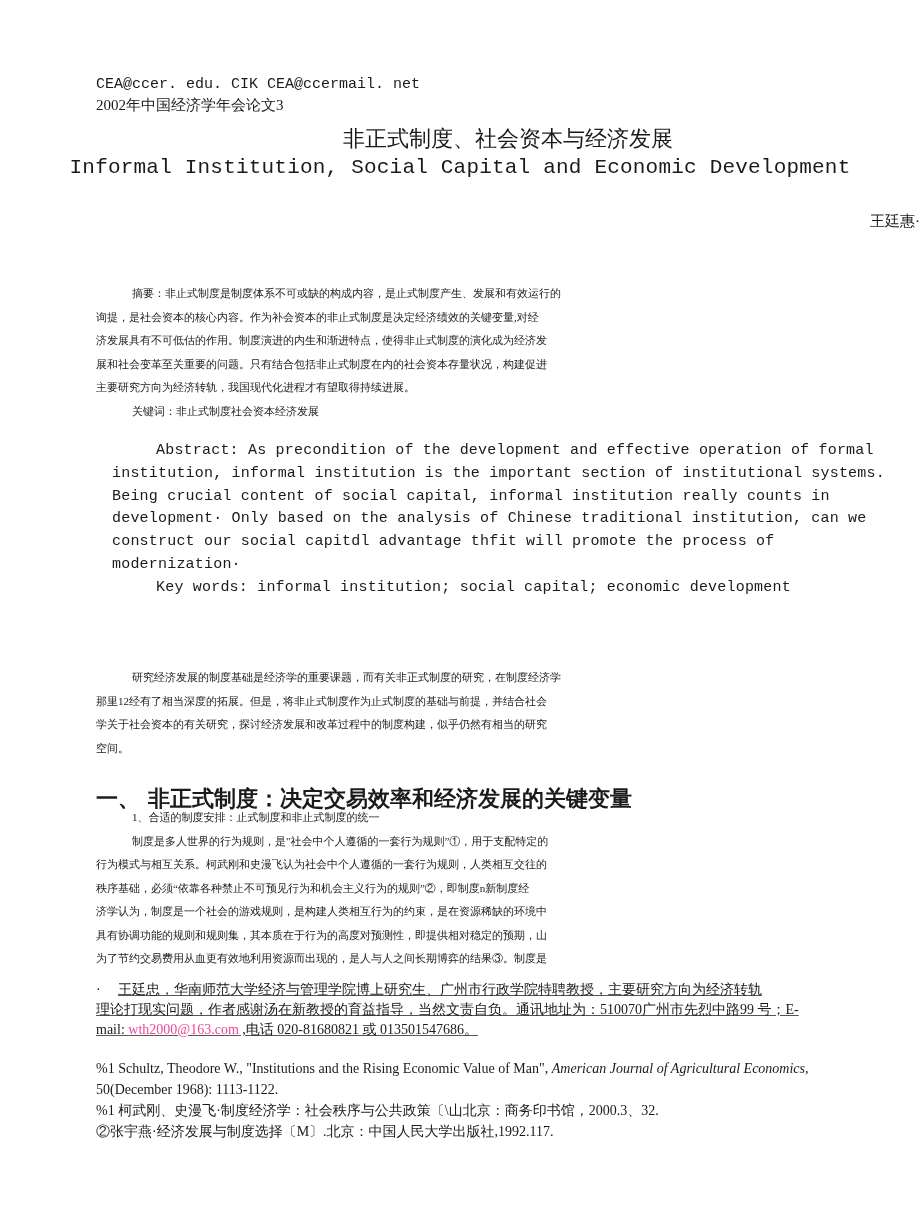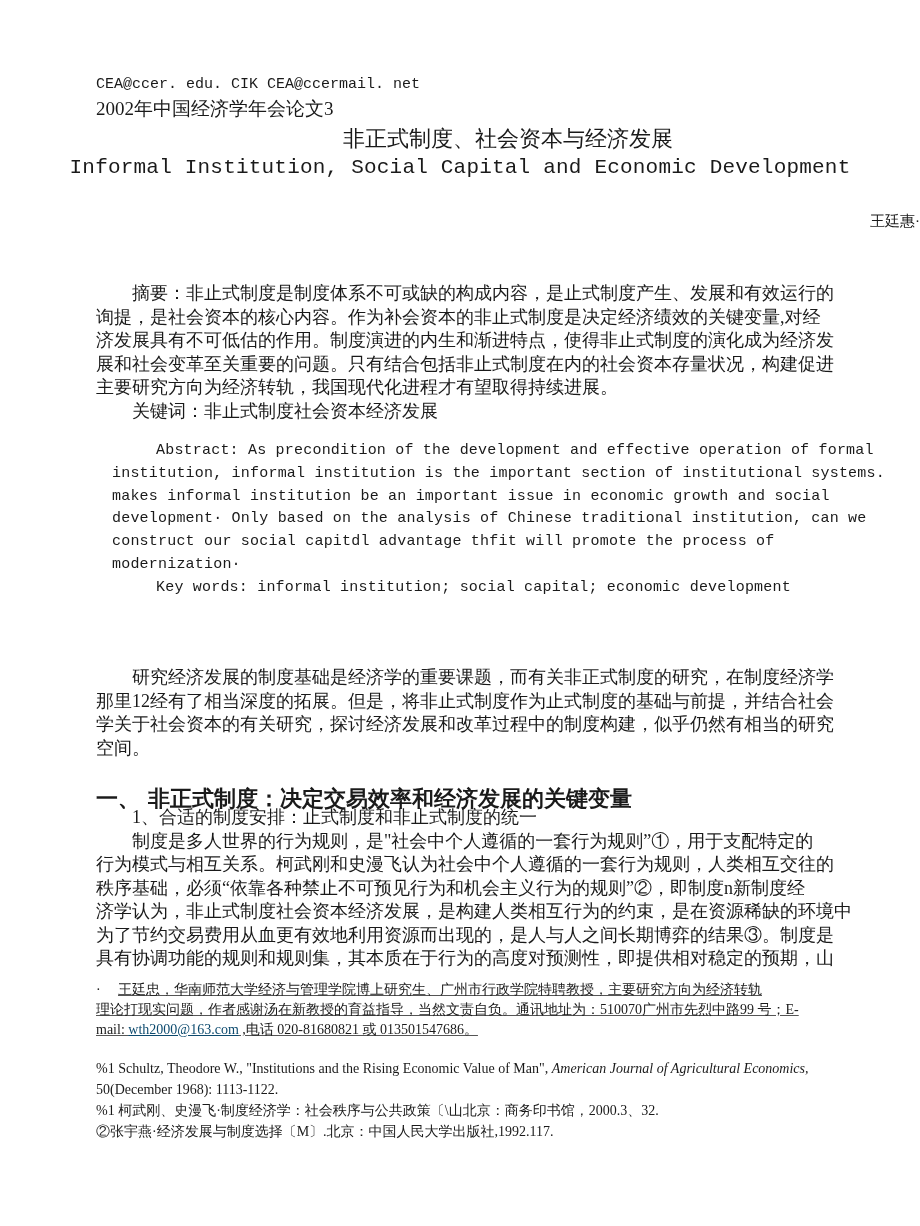--- a/index.html
+++ b/index.html
@@ -1,36 +1,36 @@
 <!DOCTYPE html>
 <html><head>
 <meta charset="utf-8">
 <style>
   html, body { margin: 0; padding: 0; background: #ffffff; }
   body { width: 920px; height: 1226px; position: relative; overflow: hidden; color: #1a1a1a; }
   .serif { font-family: "Liberation Serif", "DejaVu Serif", serif; }
   .mono { font-family: "Liberation Mono", "DejaVu Sans Mono", monospace; }
   .abs { position: absolute; white-space: nowrap; }
   .hdr1 { left: 96px; top: 76px; font-size: 15px; letter-spacing: 0px; }
-  .hdr2 { left: 96px; top: 96px; font-size: 19px; }
+  .hdr2 { left: 96px; top: 96px; font-size: 15px; }
   .title-cn { left: 0; width: 920px; text-align: center; top: 124px; font-size: 22px; margin-left: 48px; }
   .title-en { left: 0; width: 920px; text-align: center; top: 156px; font-size: 21px; letter-spacing: 0.2px; }
   .author { left: 0; width: 920px; text-align: right; top: 212px; font-size: 15px; }
-  .cn-para { position: absolute; left: 96px; width: 700px; font-size: 18px; line-height: 23.5px; }
+  .cn-para { position: absolute; left: 96px; width: 700px; font-size: 11px; line-height: 23.5px; }
   .cn-para .line { display: block; white-space: nowrap; }
   .indent { padding-left: 36px; }
   .en-para { position: absolute; left: 96px; width: 720px; font-size: 15px; line-height: 22.8px; letter-spacing: 0.2px; margin-left: 16px; }
   .en-para .line { display: block; white-space: nowrap; }
   .en-indent { padding-left: 44px; }
   .sec-head { left: 96px; top: 784px; font-size: 22px; font-weight: bold; }
   .sec-head .num { display: inline-block; width: 52px; }
   .fn-block { position: absolute; left: 96px; width: 730px; top: 980px; font-size: 14px; line-height: 20px; }
   .fn-block .line { display: block; white-space: nowrap; }
   .fn-block .u { text-decoration: underline; text-decoration-color: #555; }
-  .link { color: #0c4a6e; text-decoration: underline; }
+  .link { color: #ec4899; }
   .bullet { display: inline-block; width: 22px; }
   .refs { position: absolute; left: 96px; width: 740px; top: 1058px; font-size: 14px; line-height: 21px; }
   .refs .line { display: block; white-space: nowrap; }
   .refs i { font-style: italic; text-align: right; }
 </style>
 </head>
 <body>
 
 <div>
 
@@ -47,21 +47,21 @@
     <span class="line">询提，是社会资本的核心内容。作为补会资本的非止式制度是决定经济绩效的关键变量,对经</span>
     <span class="line">济发展具有不可低估的作用。制度演进的内生和渐进特点，使得非止式制度的演化成为经济发</span>
     <span class="line">展和社会变革至关重要的问题。只有结合包括非止式制度在内的社会资本存量状况，构建促进</span>
     <span class="line">主要研究方向为经济转轨，我国现代化进程才有望取得持续进展。</span>
     <span class="line indent">关键词：非止式制度社会资本经济发展</span>
   </div>
 
   <div class="en-para mono" style="top:440px;">
     <span class="line en-indent">Abstract: As precondition of the development and effective operation of formal</span>
     <span class="line">institution, informal institution is the important section of institutional systems.</span>
-    <span class="line">makes informal institution be an important issue in economic growth and social</span>
+    <span class="line">Being crucial content of social capital, informal institution really counts in</span>
     <span class="line">development· Only based on the analysis of Chinese traditional institution, can we</span>
     <span class="line">construct our social capitdl advantage thfit will promote the process of</span>
     <span class="line">modernization·</span>
     <span class="line en-indent">Key words: informal institution; social capital; economic development</span>
   </div>
 
   <div class="cn-para serif" style="top:666px;">
     <span class="line indent">研究经济发展的制度基础是经济学的重要课题，而有关非正式制度的研究，在制度经济学</span>
     <span class="line">那里12经有了相当深度的拓展。但是，将非止式制度作为止式制度的基础与前提，并结合社会</span>
     <span class="line">学关于社会资本的有关研究，探讨经济发展和改革过程中的制度构建，似乎仍然有相当的研究</span>
@@ -70,23 +70,23 @@
 
   <div class="abs serif sec-head">
     <span class="num">一、</span><span>非正式制度：决定交易效率和经济发展的关键变量</span>
   </div>
 
   <div class="cn-para serif" style="top:806px;">
     <span class="line indent">1、合适的制度安排：止式制度和非止式制度的统一</span>
     <span class="line indent">制度是多人世界的行为规则，是"社会中个人遵循的一套行为规则”①，用于支配特定的</span>
     <span class="line">行为模式与相互关系。柯武刚和史漫飞认为社会中个人遵循的一套行为规则，人类相互交往的</span>
     <span class="line">秩序基础，必须“依靠各种禁止不可预见行为和机会主义行为的规则”②，即制度n新制度经</span>
-    <span class="line">济学认为，非止式制度社会资本经济发展，是构建人类相互行为的约束，是在资源稀缺的环境中</span>
+    <span class="line">济学认为，制度是一个社会的游戏规则，是构建人类相互行为的约束，是在资源稀缺的环境中</span>
+    <span class="line">具有协调功能的规则和规则集，其本质在于行为的高度对预测性，即提供相对稳定的预期，山</span>
     <span class="line">为了节约交易费用从血更有效地利用资源而出现的，是人与人之间长期博弈的结果③。制度是</span>
-    <span class="line">具有协调功能的规则和规则集，其本质在于行为的高度对预测性，即提供相对稳定的预期，山</span>
   </div>
 
   <div class="fn-block serif">
     <span class="line"><span class="bullet">·</span><span class="u">王廷忠，华南师范大学经济与管理学院博上研究生、广州市行政学院特聘教授，主要研究方向为经济转轨</span></span>
     <span class="line u">理论打现实问题，作者感谢汤在新教授的育益指导，当然文责自负。通讯地址为：510070广州市先烈中路99 号；E-</span>
     <span class="line u"><span>mail: </span><span class="link">wth2000@163.com</span><span> ,电话  020-81680821 或  013501547686。</span></span>
   </div>
 
   <div class="refs serif">
     <span class="line"><span>%1 Schultz, Theodore W., "Institutions and the Rising Economic Value of Man", </span><i>American Journal of Agricultural Economics,</i></span>

